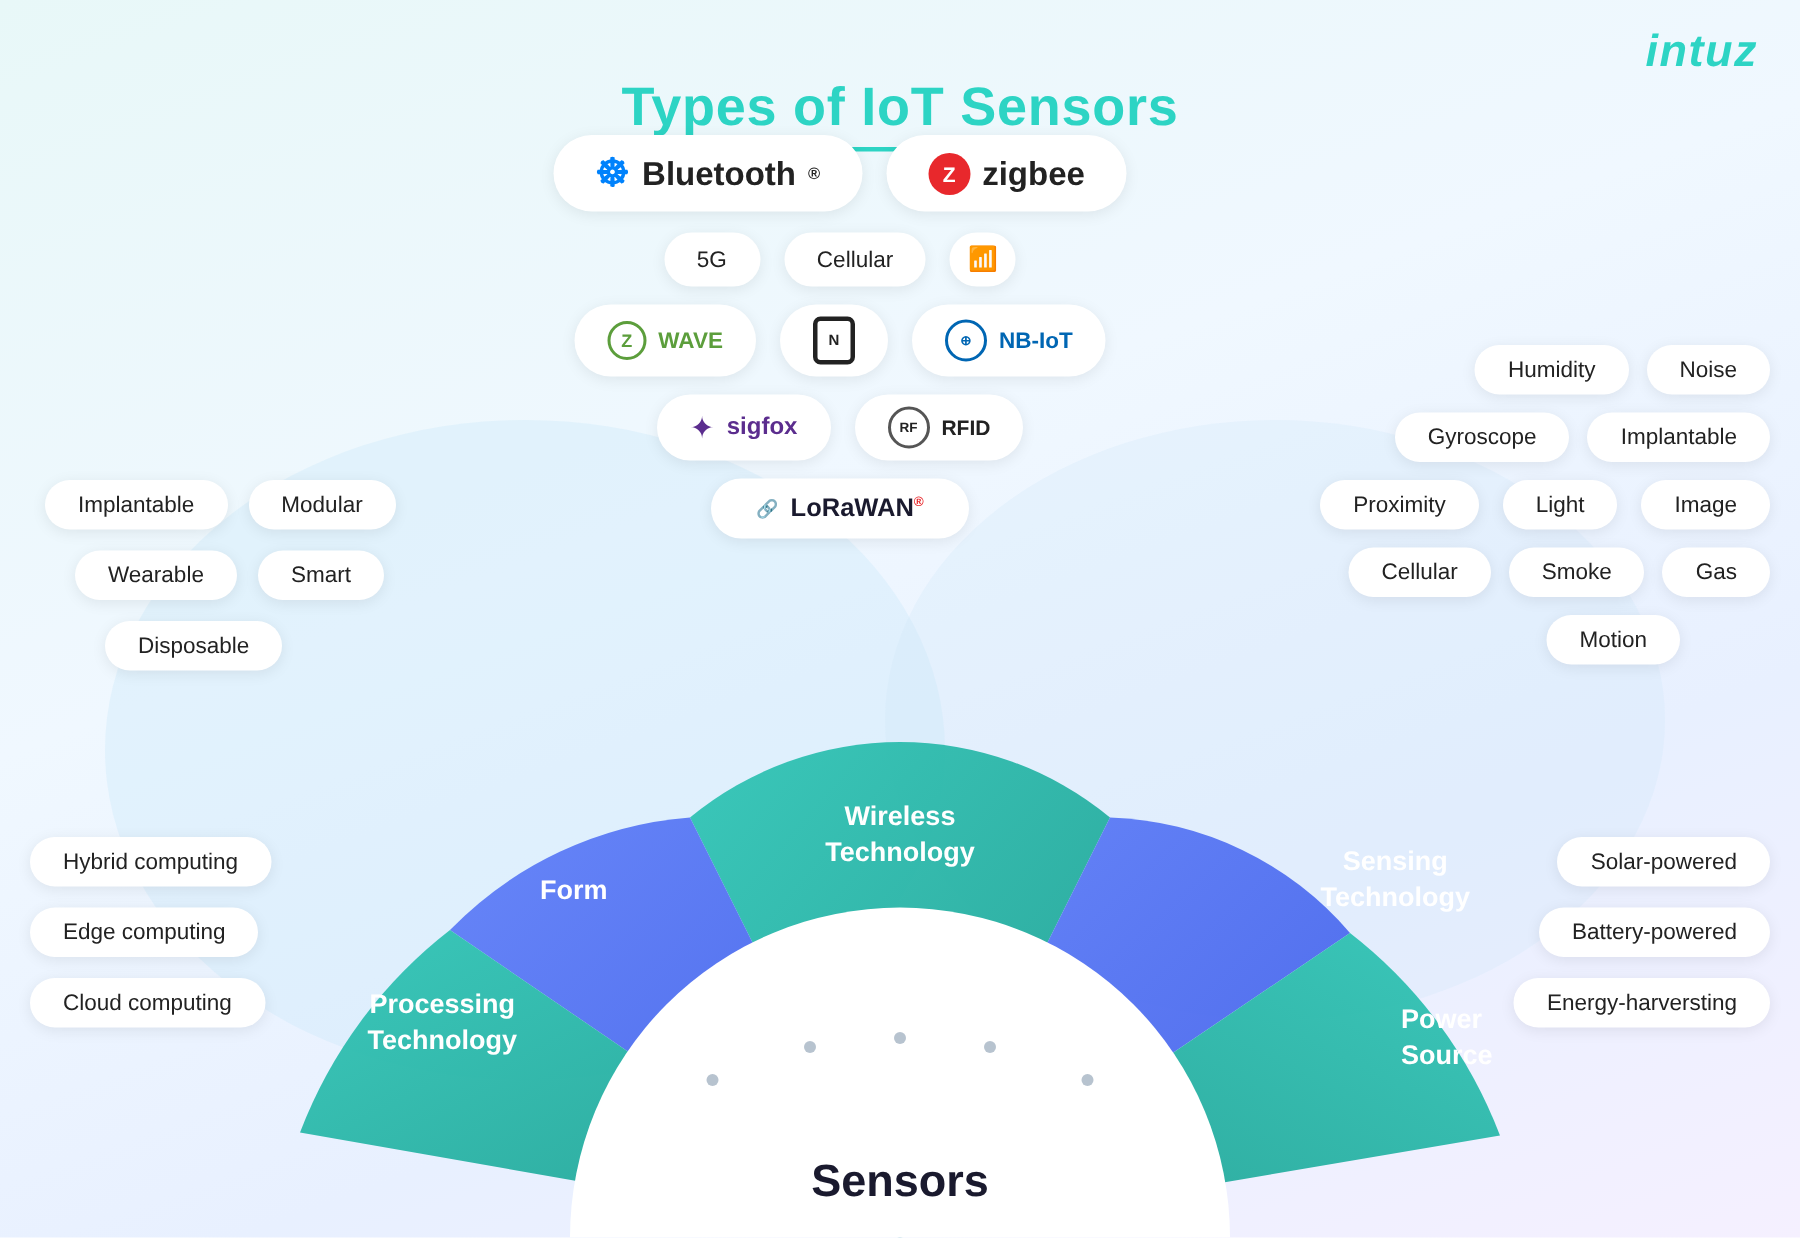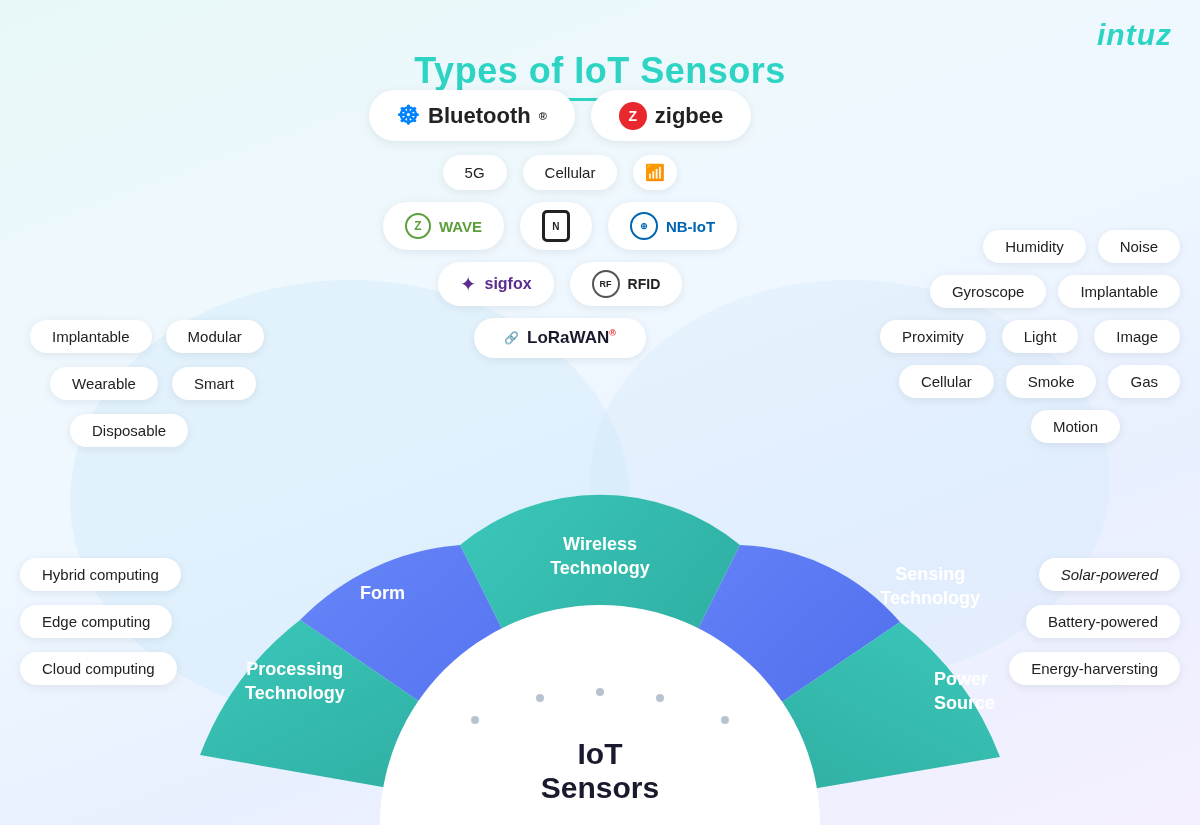--- a/index.html
+++ b/index.html
@@ -360,21 +360,21 @@
     </div>
     <div style="display:flex;gap:12px;justify-content:flex-end;padding-right:60px;">
       <div class="pill">
         <span>Motion</span>
       </div>
     </div>
   </div>
 
   <div class="right-bottom-pills">
     <div style="margin-bottom:14px;text-align:right;">
-      <div class="pill" style="display:inline-flex;font-style:italic;">
+      <div class="pill" style="display:inline-flex;">
         <span>Solar-powered</span>
       </div>
     </div>
     <div style="margin-bottom:14px;text-align:right;">
       <div class="pill" style="display:inline-flex;">
         <span>Battery-powered</span>
       </div>
     </div>
     <div style="text-align:right;">
       <div class="pill" style="display:inline-flex;">
@@ -397,17 +397,16 @@
 
   <div class="sector-label" style="bottom:120px;left:245px;text-align:center;">
     <span style="color:white;font-size:18px;font-weight:700;line-height:1.3;">Processing<br>Technology</span>
   </div>
 
   <div class="sector-label" style="bottom:110px;right:205px;text-align:left;">
     <span style="color:white;font-size:18px;font-weight:700;line-height:1.3;">Power<br>Source</span>
   </div>
 
   <div class="iot-center-label">
-    <div style="font-size:30px;font-weight:800;color:#1a1a2e;">IoT</div>
     <div style="font-size:30px;font-weight:800;color:#1a1a2e;">Sensors</div>
   </div>
 
 </div>
 
 </body></html>

